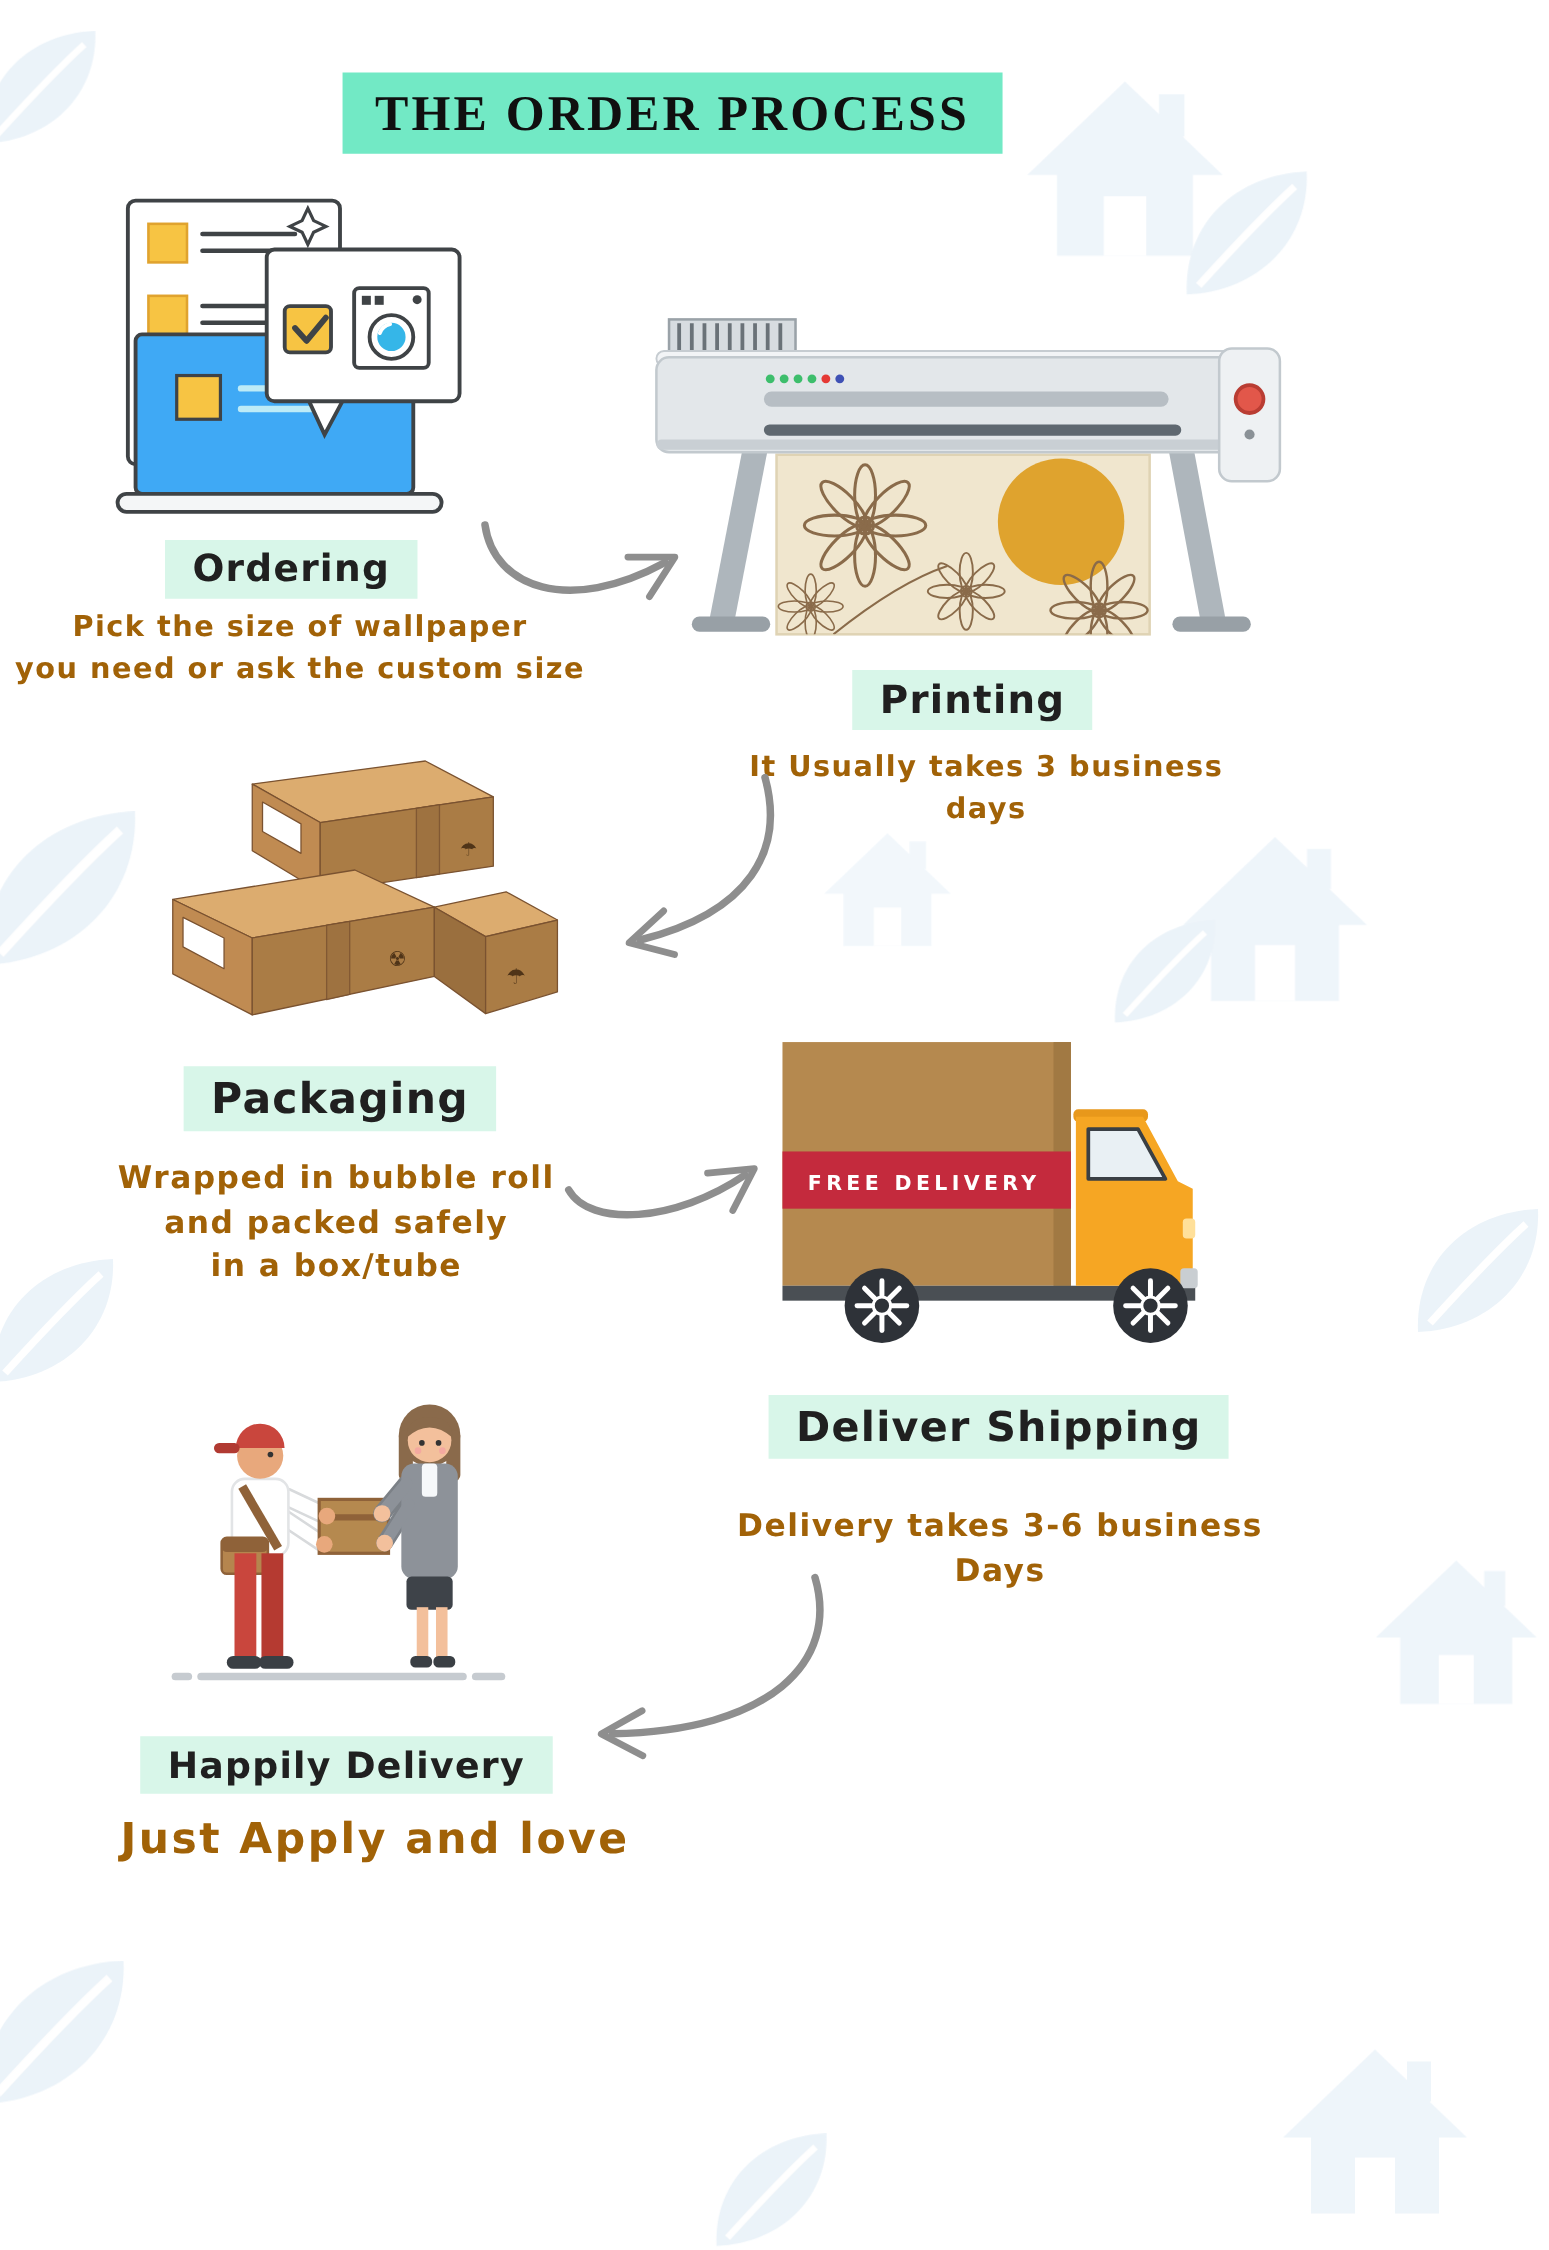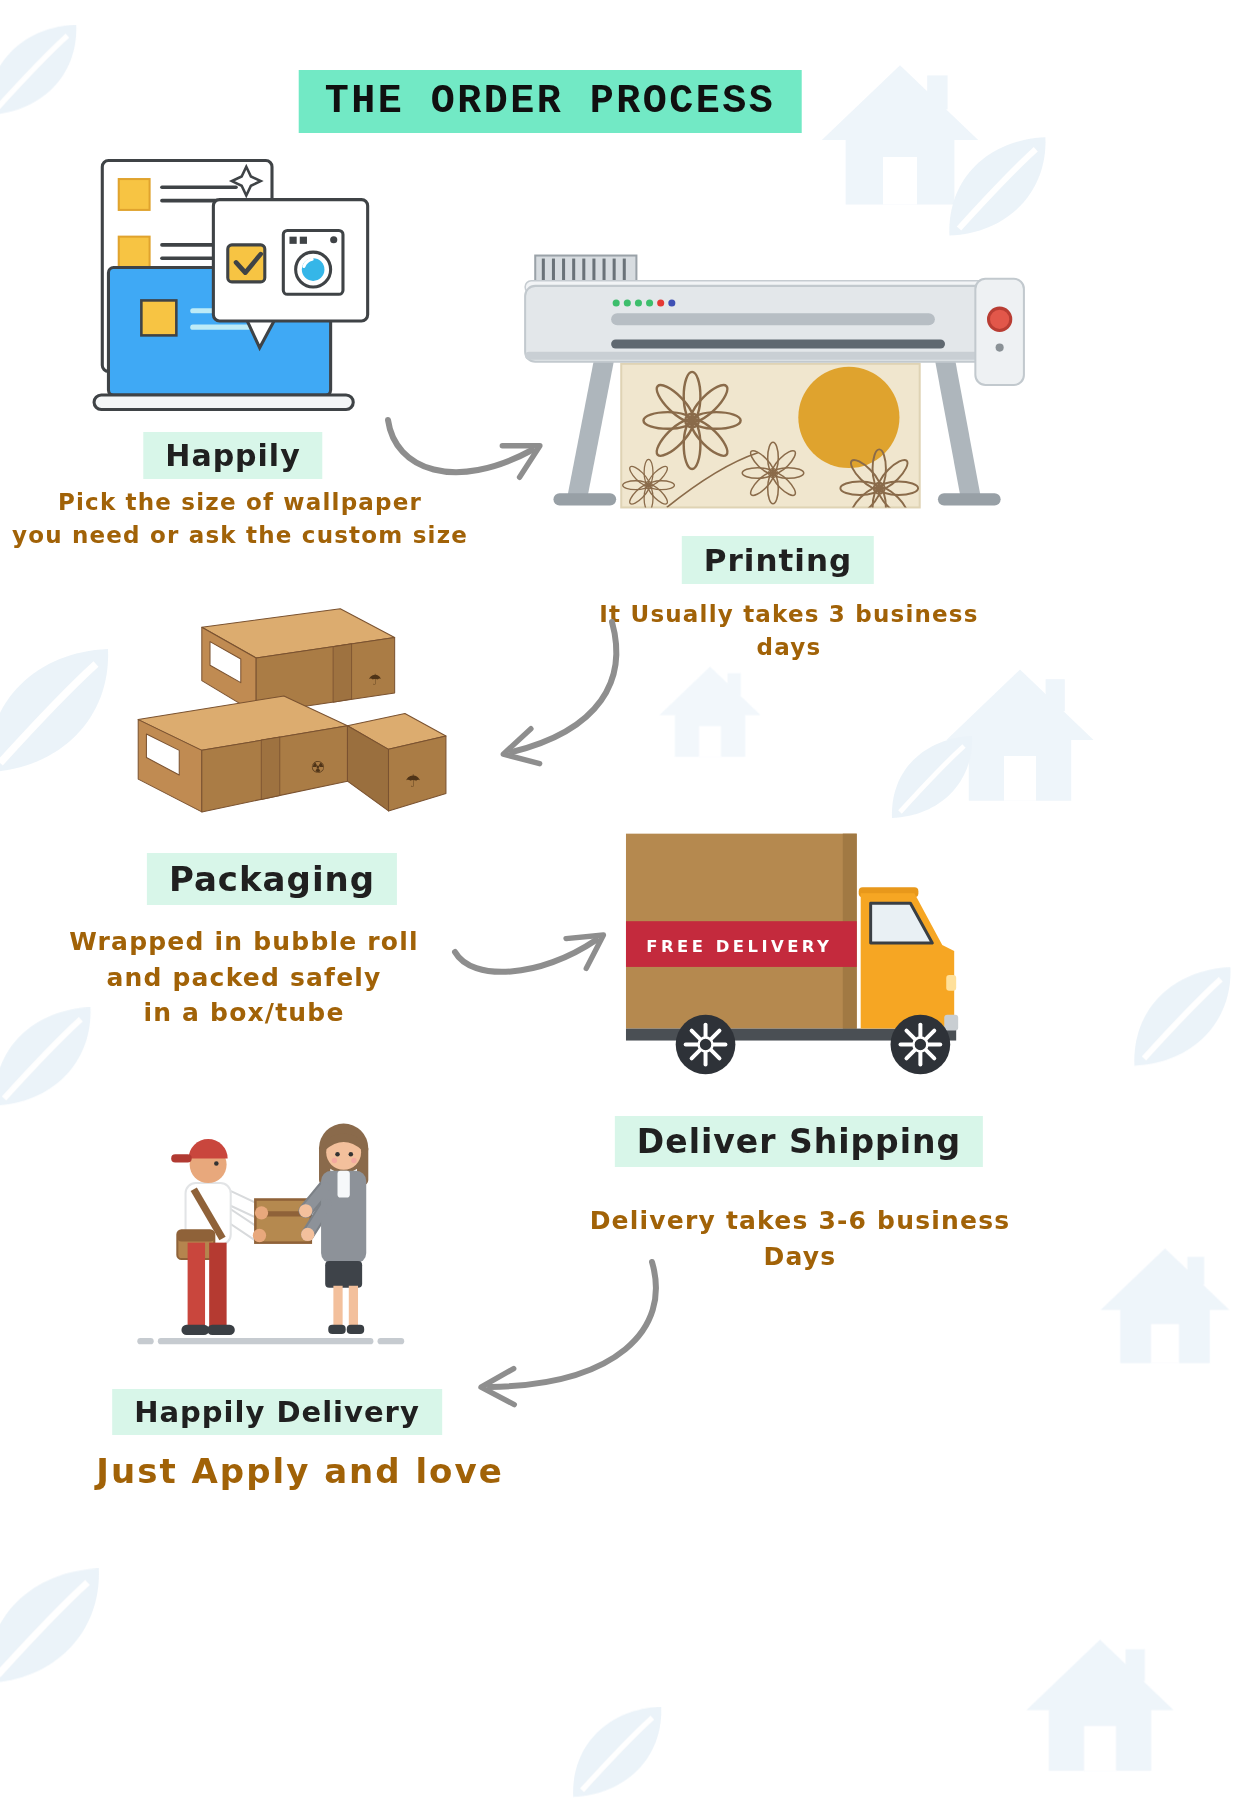--- a/index.html
+++ b/index.html
@@ -3,22 +3,22 @@
 <meta charset="utf-8">
 <style>
   html,body{margin:0;padding:0;}
   body{
     width:1239px;height:1800px;background:#ffffff;position:relative;overflow:hidden;
     font-family:"DejaVu Sans", sans-serif;color:#161616;
   }
   .layer{position:absolute;left:0;top:0;width:1239px;height:1800px;pointer-events:none;}
   .title{
     position:absolute;left:538px;top:58px;transform:translateX(-50%);
-    background:#72E9C5;color:#101010;margin:12px;
-    font-family:Liberation Mono, monospace;font-weight:800;font-size:40px;
+    background:#72E9C5;color:#101010;margin:0;
+    font-family:Liberation Serif, serif;font-weight:800;font-size:40px;
     letter-spacing:2.5px;padding:9px 26px;white-space:nowrap;
   }
   .illus{position:absolute;}
   .illus svg{width:100%;height:100%;display:block;}
   .step-label{
     position:absolute;transform:translateX(-50%);
     background:#D8F6E9;color:#202020;font-weight:bold;
     padding:6px 22px;white-space:nowrap;letter-spacing:1px;
   }
   .step-desc{
@@ -33,21 +33,21 @@
   #il-people{left:126px;top:1062px;width:308px;height:312px;}
 
   #lbl-ordering{left:233px;top:432px;font-size:30px;}
   #lbl-printing{left:778px;top:536px;font-size:31px;}
   #lbl-packaging{left:272px;top:853px;font-size:34px;}
   #lbl-shipping{left:799px;top:1116px;font-size:33px;}
   #lbl-deliver{left:277px;top:1389px;font-size:29px;}
 
   #desc-ordering{left:240px;top:486px;font-size:23px;}
   #desc-printing{left:789px;top:598px;font-size:23px;}
-  #desc-packaging{left:244px;top:924px;font-size:25px;}
+  #desc-packaging{left:269px;top:924px;font-size:25px;}
   #desc-shipping{left:800px;top:1203px;font-size:25px;}
   #desc-deliver{left:300px;top:1447px;font-size:34px;letter-spacing:2px;}
 </style>
 </head>
 <body>
 
 <div>
 
   <svg class="layer" viewBox="0 0 1239 1800">
     <defs>
@@ -304,21 +304,21 @@
         <rect x="215" y="234" width="17" height="9" rx="4" fill="#3A3F44"></rect>
       </g>
       <g stroke="#C6CBD0" stroke-width="6" stroke-linecap="round">
         <line x1="14" y1="250" x2="24" y2="250"></line>
         <line x1="34" y1="250" x2="238" y2="250"></line>
         <line x1="248" y1="250" x2="268" y2="250"></line>
       </g>
     </svg>
   </div>
 
-  <div class="step-label" id="lbl-ordering">Happily</div>
+  <div class="step-label" id="lbl-ordering">Ordering</div>
   <div class="step-label" id="lbl-printing">Printing</div>
   <div class="step-label" id="lbl-packaging">Packaging</div>
   <div class="step-label" id="lbl-shipping">Deliver Shipping</div>
   <div class="step-label" id="lbl-deliver">Happily Delivery</div>
 
   <div class="step-desc" id="desc-ordering">Pick the size of wallpaper
 you need or ask the custom size</div>
   <div class="step-desc" id="desc-printing">It Usually takes 3 business days</div>
   <div class="step-desc" id="desc-packaging">Wrapped in bubble roll
 and packed safely

